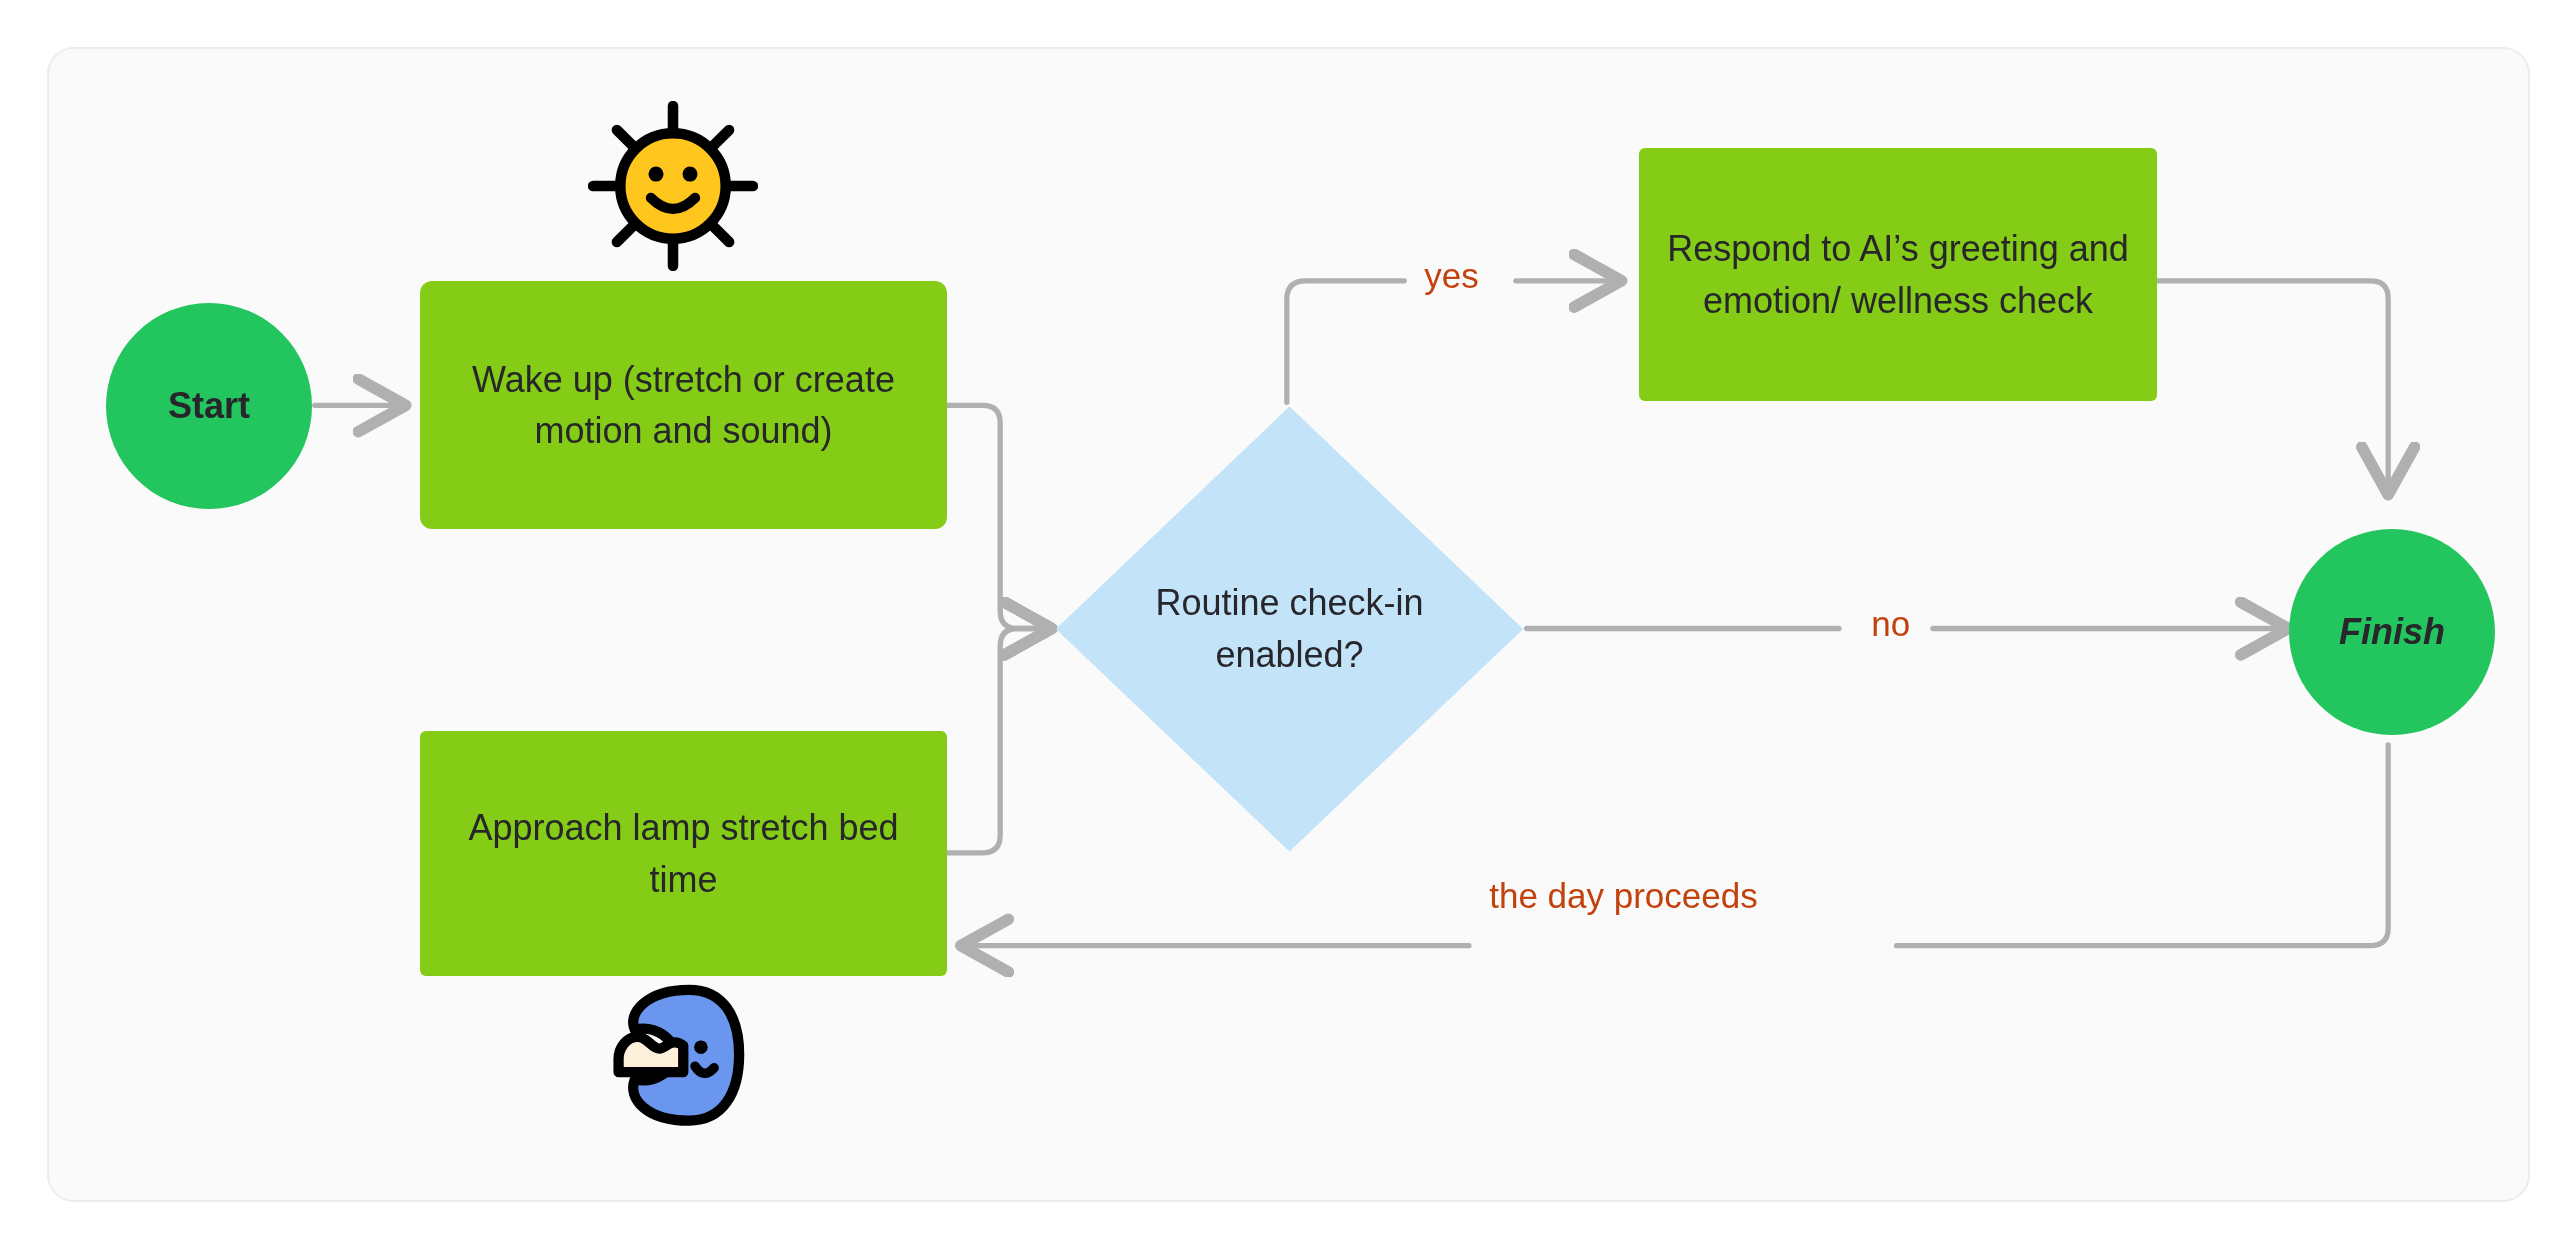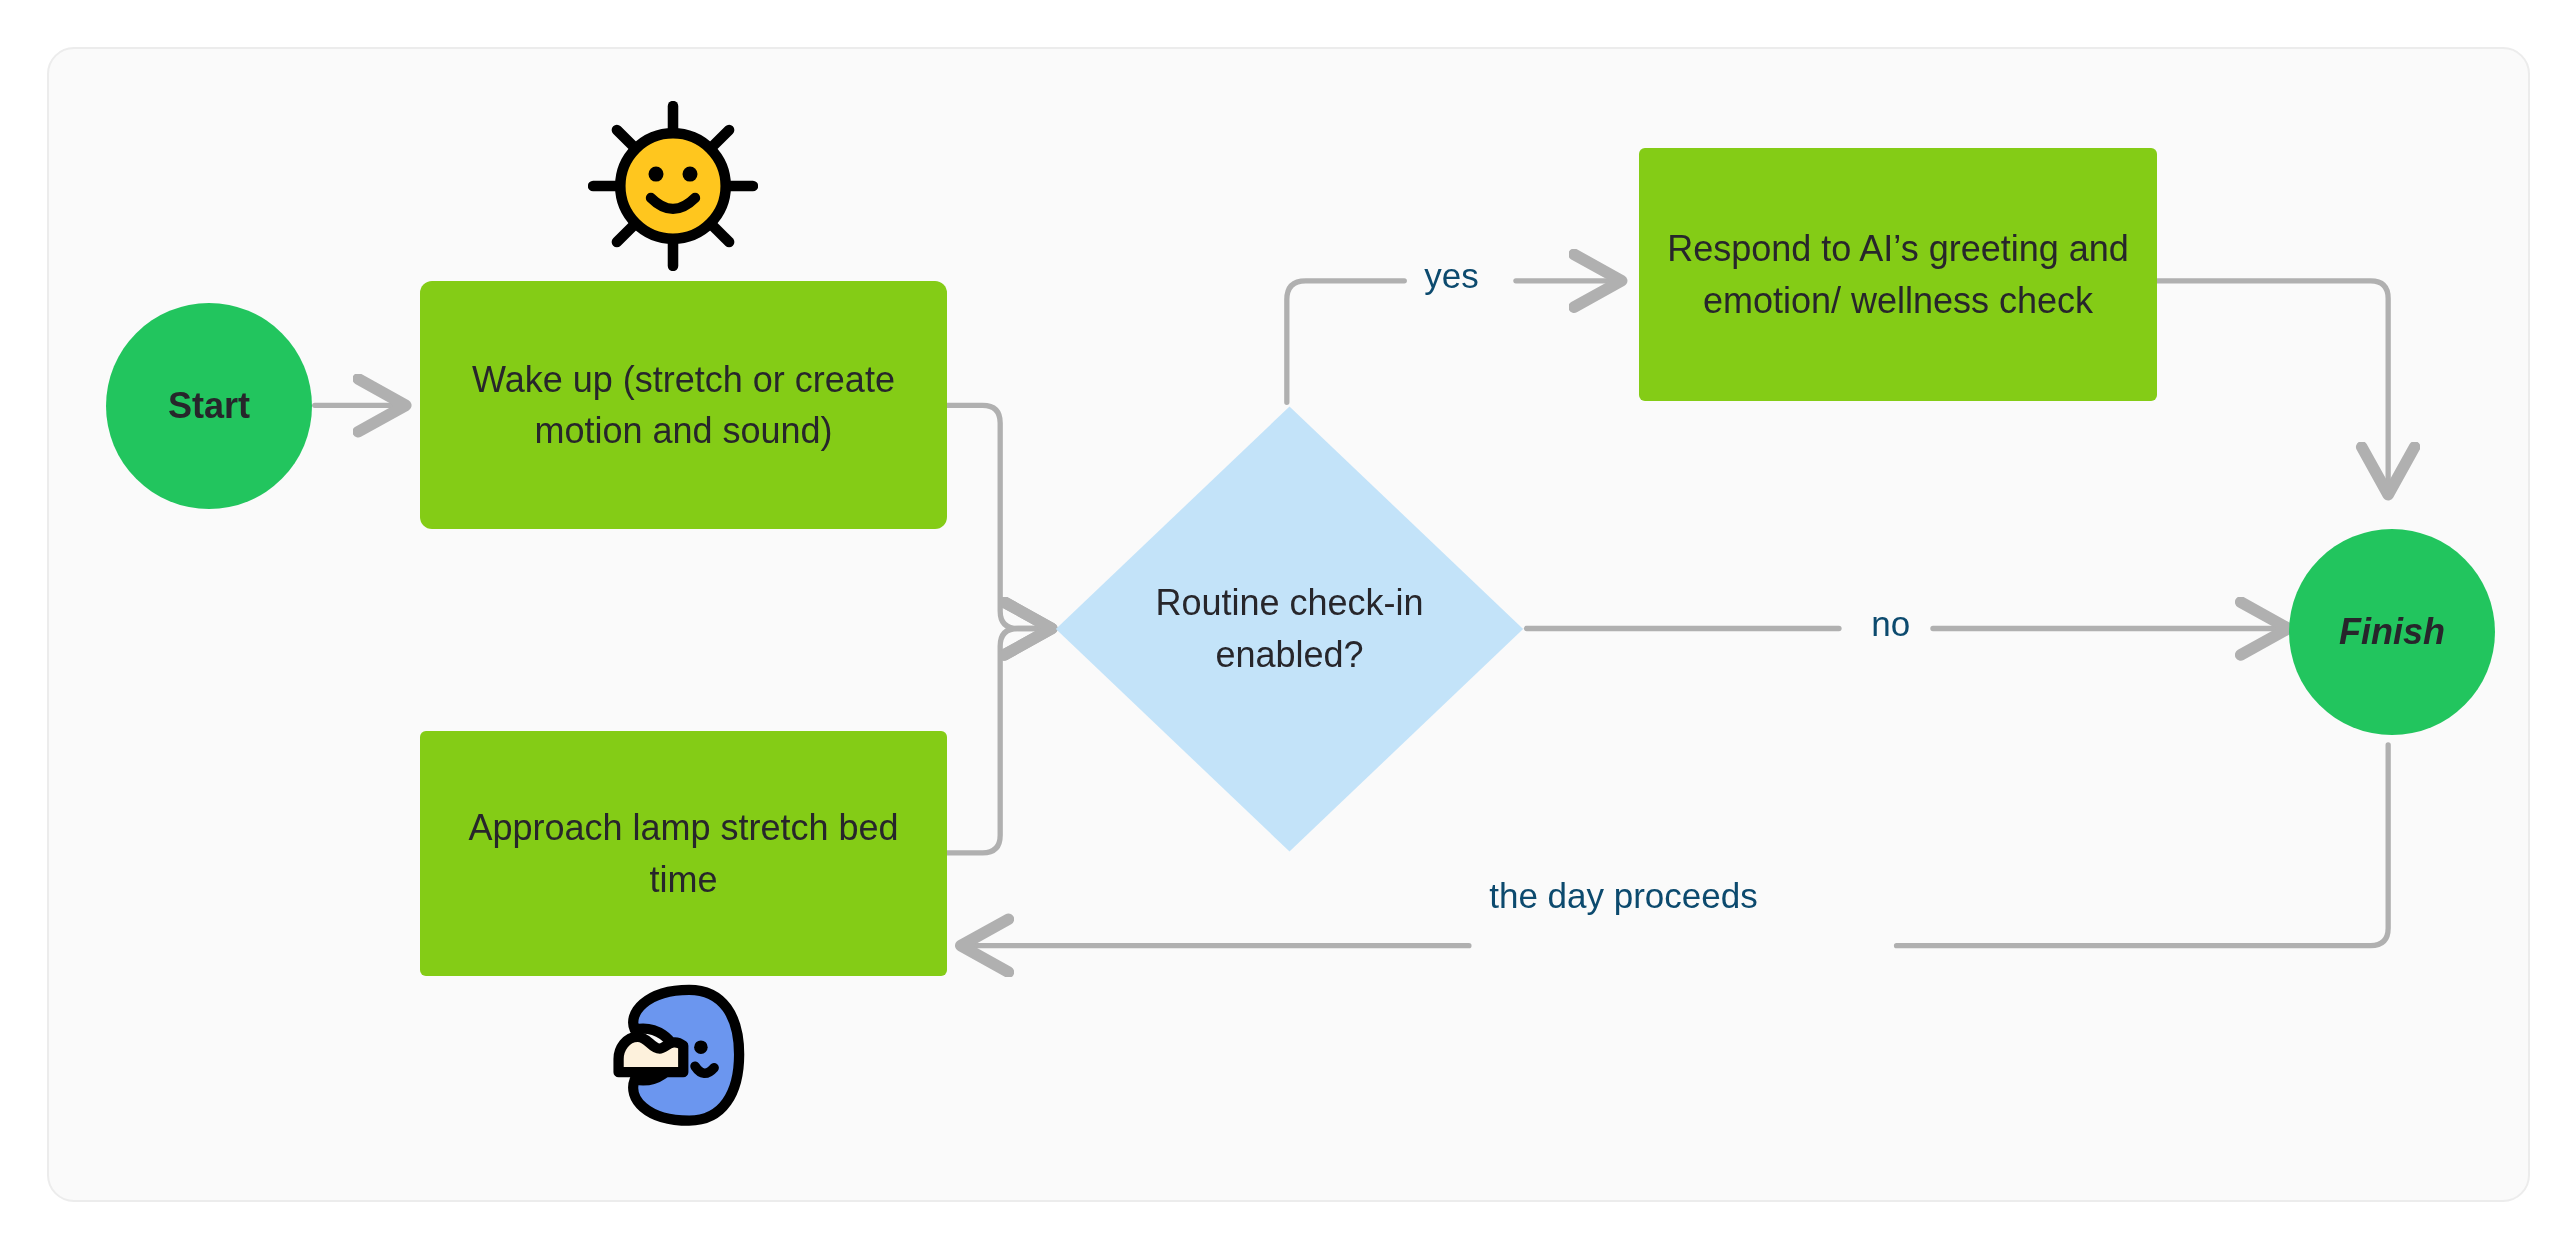--- a/index.html
+++ b/index.html
@@ -62,21 +62,21 @@
     justify-content: flex-start;
     text-align: center;
     font-size: 36px;
     line-height: 1.42;
     color: #27262b;
     pointer-events: none;
   }
   .edge-label {
     position: absolute;
     font-size: 35px;
-    color: #0c4a6e;
+    color: #c2410c;
     white-space: nowrap;
     background: #fafafa;
     padding: 0 8.2px;
     line-height: 1.1;
     text-align: center;
   }
   .icon-wrap {
     position: absolute;
   }
 </style>

